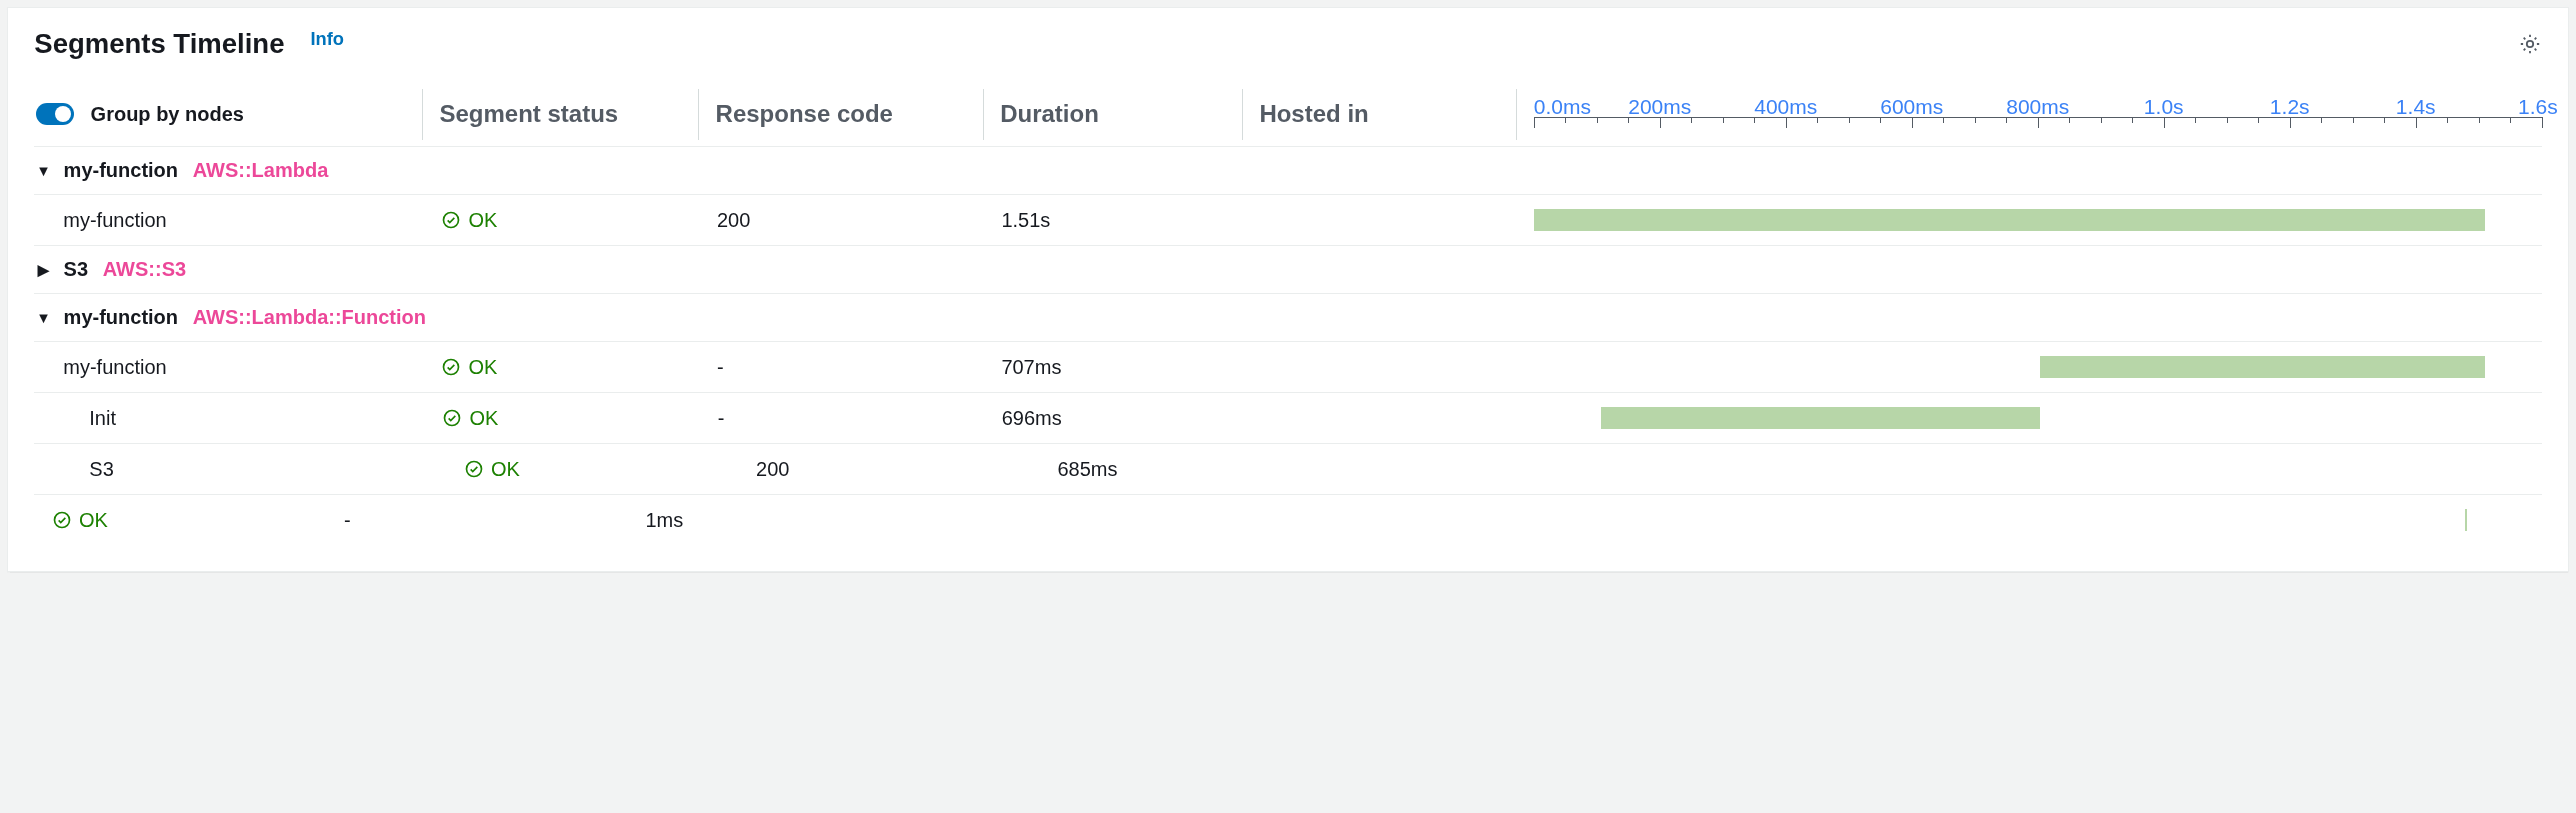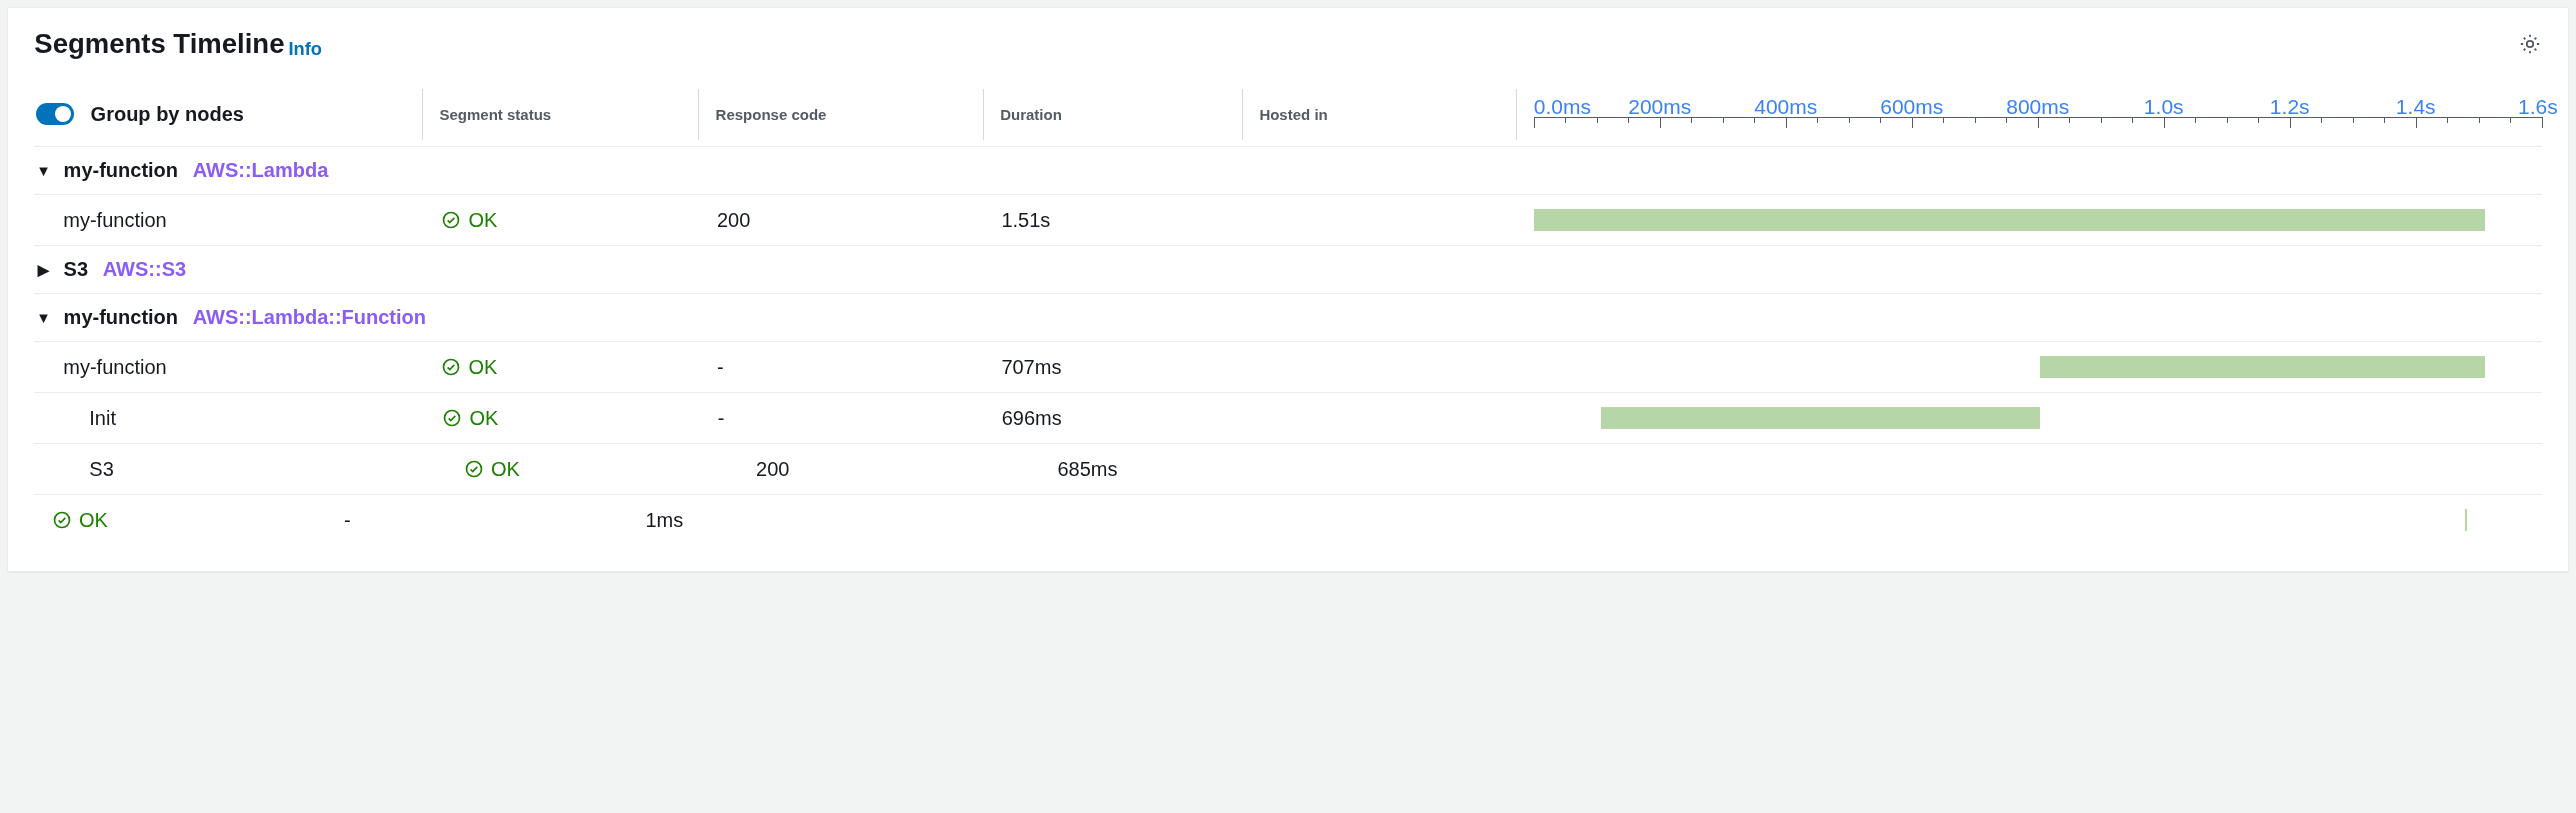--- a/index.html
+++ b/index.html
@@ -17,39 +17,39 @@
     padding: 20px 26px 26px 26px;
     width: 100%;
     min-width: 2556px;
   }
   .panel-header {
     display: flex;
     align-items: center;
     justify-content: space-between;
     margin-bottom: 22px;
   }
-  .panel-title-wrap { display: flex; align-items: flex-end; gap: 4px; }
+  .panel-title-wrap { display: flex; align-items: flex-start; gap: 26px; }
   .panel-title { font-size: 27.5px; font-weight: 700; }
   .info-link { color: #0073bb; font-size: 18.3px; font-weight: 700; cursor: pointer; }
   .gear { color: #545b64; cursor: pointer; }
   .gear svg { width: 24px; height: 24px; display:block; }
   .controls-row {
     display: flex;
     align-items: center;
     height: 64px;
   }
   .nameCol  { width: 412px; display:flex; align-items:center; gap:16.5px; padding-left:1.8px;}
   .statusCol{ width: 275px; }
   .respCol  { width: 284px; }
   .durCol   { width: 257px; }
   .hostedCol{ width: 257px; flex:none; }
   .ganttCol { flex: 1 1 auto; min-width: 1008px; position: relative; }
 
   .vdivider { width:0.9px; height:51px; background:#d5dbdb; margin: 0 16.5px 0 0; }
-  .col-header { font-size: 15px; font-weight: 700; color:#545b64; }
+  .col-header { font-size: 24px; font-weight: 700; color:#545b64; }
   .toggle {
     width: 38px; height: 22px; border-radius: 11px; background:#0073bb;
     position:relative; cursor:pointer; flex:none;
   }
   .toggle-knob {
     position:absolute; right:2.7px; top:2.7px; width:16.5px; height:16.5px; border-radius:50%; background:#fff;
   }
   .group-by-label { font-size: 20px; font-weight:700; color:#16191f; }
 
   
@@ -66,21 +66,21 @@
   .ruler-label.last  { transform:translateX(-100%);margin-left:16px; }
 
   .group-row {
     display:flex; align-items:center; height:48px; font-size:20px; font-weight:700;
     border-top:0.9px solid #eaeded;
     cursor:pointer;
   }
   .group-row.first { border-top: 1.8px solid #eaeded; }
   .collapse-arrow { width:18.3px; text-align:center; margin-right:11px; flex:none; font-size:14.7px;}
   .group-name { margin-right:14.7px; }
-  .group-type { color:#8b5cf6; font-weight:700; }
+  .group-type { color:#ec4899; font-weight:700; }
 
   .data-row {
     display:flex; align-items:center; height:51px; font-size:20px;
     border-top:0.9px solid #eaeded;
   }
   .seg-name { padding-left: 29px; }
   .indent-1 { padding-left: 55px; }
 
   .status-cell { display:flex; align-items:center; gap:7.3px; color:#1d8102; font-size:20px; font-weight:400;}
   .ok-icon svg { width:20px; height:20px; display:block; }

